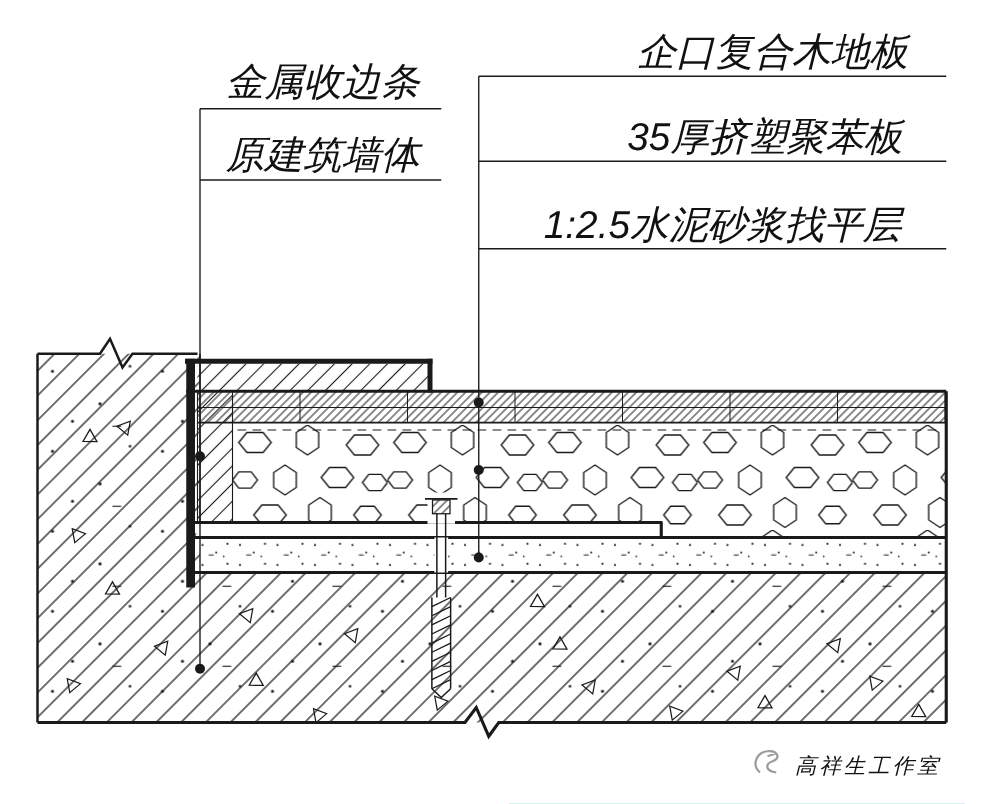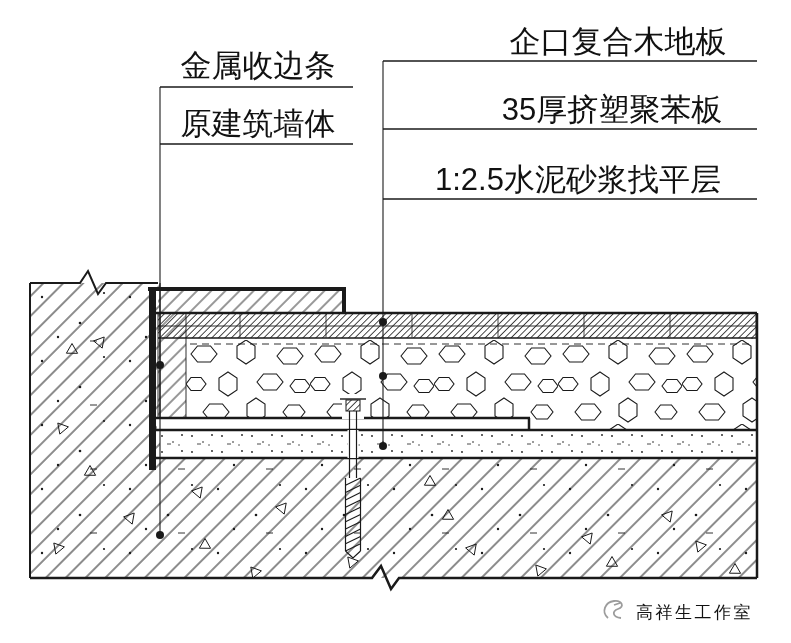--- a/index.html
+++ b/index.html
@@ -1,16 +1,16 @@
 <!DOCTYPE html>
 <html><head>
 <meta charset="utf-8">
 <style>
   html,body{margin:0;padding:0;background:#ffffff;}
-  .stage{width:772px;height:643px;position:relative;background:#5eead4;overflow:hidden;}
+  .stage{width:772px;height:643px;position:relative;background:#5eead4;overflow:hidden;font-style:italic;}
   svg{display:block;}
   text{font-family:"Liberation Sans","DejaVu Sans",sans-serif;fill:#111;}
   .callout{font-size:31px;}
   .wm{font-size:17px;letter-spacing:2.5px;}
   .ln{stroke:#1a1a1a;fill:none;}
   #tri-layer polygon{fill:none;stroke:#1a1a1a;stroke-width:1;}
   #tick-layer line{stroke:#1a1a1a;stroke-width:0.8;}
   #thread-layer line{stroke:#1a1a1a;stroke-width:1.1;}
 </style>
 </head>

